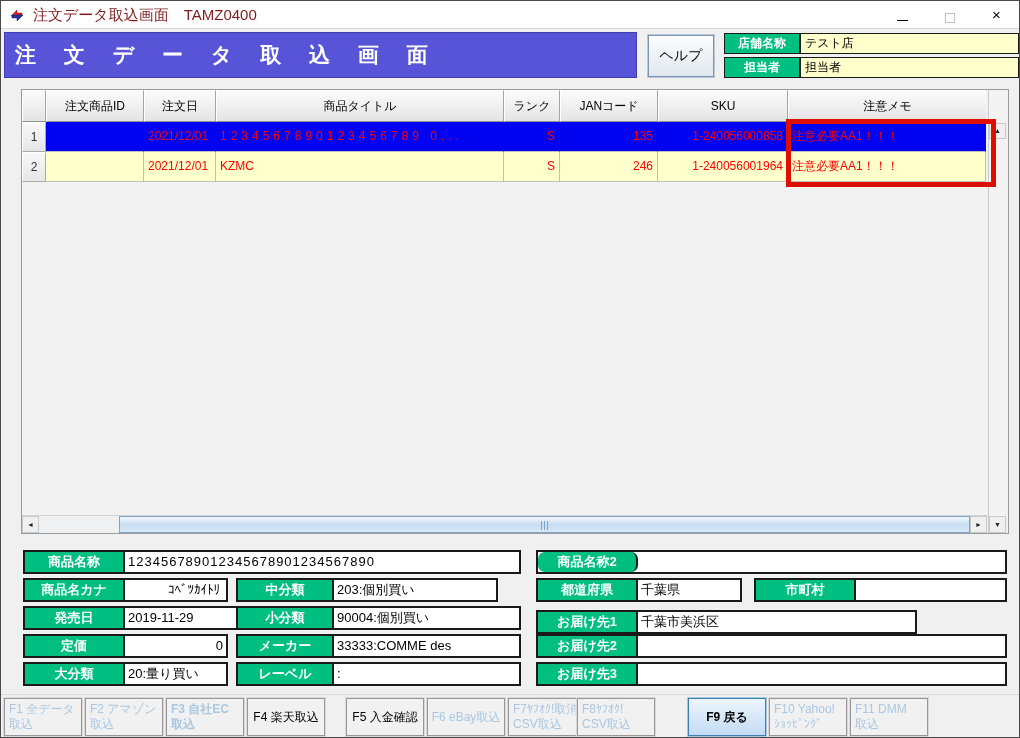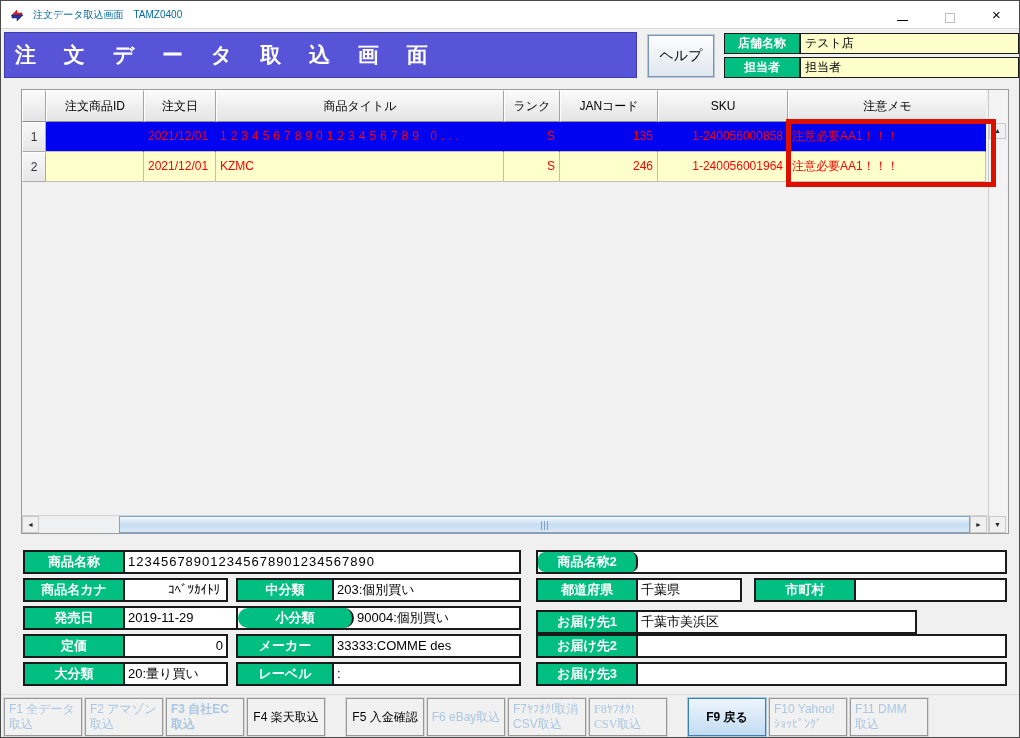--- a/index.html
+++ b/index.html
@@ -5,21 +5,21 @@
   * { margin:0; padding:0; box-sizing:border-box; }
   html,body { background:#cccccc; }
   body { font-family:"Liberation Sans","DejaVu Sans",sans-serif; }
   #window {
     position:relative; width:1020px; height:738px;
     background:#f0f0f0; border:1px solid #4a4a4a; overflow:hidden;
   }
   
   .titlebar { position:absolute; left:0; top:0; width:100%; height:28px; background:#ffffff; border-bottom:1px solid #d9d9d9; }
   .app-icon { position:absolute; left:8px; top:6px; width:16px; height:16px; }
-  .title-text { position:absolute; left:32px; top:0; height:28px; line-height:28px; font-size:10px; color:#0369a1; }
+  .title-text { position:absolute; left:32px; top:0; height:28px; line-height:28px; font-size:15px; color:#7f1d1d; }
   .win-btn { position:absolute; top:0; width:45px; height:28px; text-align:center; background:transparent; border:none; cursor:pointer; }
   .win-btn.min { left:879px; } .win-btn.max { left:926px; } .win-btn.close { left:973px; font-size:15px; line-height:28px; color:#000; }
   .min-glyph { display:inline-block; width:11px; height:1px; background:#000; margin-top:14px; }
   .max-glyph { display:inline-block; width:10px; height:10px; border:1px solid #c0c0c0; margin-top:9px; }
   
   .banner { position:absolute; left:3px; top:31px; width:633px; height:46px; background:#5754d8; border:1px solid #3e3cae;
             color:#ffffff; font-size:21px; font-weight:bold; letter-spacing:11px; line-height:44px; padding-left:10px; white-space:nowrap; overflow:hidden; }
   .help-btn { position:absolute; left:647px; top:34px; width:66px; height:42px; font-size:14px; color:#000;
               background:linear-gradient(#fdfdfd,#dfe7ee); border:1px solid #7a96b5; outline:1px solid #b9c6d4; cursor:pointer; }
   .glabel { background:#00bf80; color:#ffffff; font-weight:bold; text-align:center; border:1px solid #1a1a1a; }
@@ -138,30 +138,30 @@
   </div>
 
   <div class="fgroup" style="left:22px; top:549px; width:498px;">
     <div class="glabel" style="width:100px;">商品名称</div>
     <div class="fval" style="letter-spacing:1px;">123456789012345678901234567890</div>
   </div>
   <div class="fgroup" style="left:22px; top:577px; width:205px;gap:40px;">
     <div class="glabel" style="width:100px;">商品名カナ</div>
     <div class="fval">ｺﾍﾞﾂｶｲﾄﾘ</div>
   </div>
-  <div class="fgroup" style="left:235px; top:577px; width:285px;">
+  <div class="fgroup" style="left:235px; top:577px; width:262px;">
     <div class="glabel" style="width:96px;">中分類</div>
     <div class="fval">203:個別買い</div>
   </div>
   <div class="fgroup" style="left:22px; top:605px; width:231px;">
     <div class="glabel" style="width:100px;">発売日</div>
     <div class="fval">2019-11-29</div>
   </div>
   <div class="fgroup" style="left:235px; top:605px; width:285px;">
-    <div class="glabel" style="width:116px;border-radius:10px;">小分類</div>
+    <div class="glabel" style="width:96px;">小分類</div>
     <div class="fval">90004:個別買い</div>
   </div>
   <div class="fgroup" style="left:22px; top:633px; width:205px;">
     <div class="glabel" style="width:100px;">定価</div>
     <div class="fval al-r">0</div>
   </div>
   <div class="fgroup" style="left:235px; top:633px; width:285px;">
     <div class="glabel" style="width:96px;">メーカー</div>
     <div class="fval">33333:COMME des</div>
   </div>
@@ -218,21 +218,21 @@
     <button class="fk center" style="left:345px;">
         <span>F5 入金確認</span>
       </button>
     <button class="fk center dis" style="left:426px;">
         <span>F6 eBay取込</span>
       </button>
     <button class="fk dis" style="left:507px;">
         <span>F7ﾔﾌｵｸ!取消</span>
         <span>CSV取込</span>
       </button>
-    <button class="fk dis" style="left:588px;font-family:Liberation Serif, serif;">
+    <button class="fk dis" style="left:576px;">
         <span>F8ﾔﾌｵｸ!</span>
         <span>CSV取込</span>
       </button>
     <button class="fk center hl" style="left:687px;">
         <span>F9 戻る</span>
       </button>
     <button class="fk dis" style="left:768px;">
         <span>F10 Yahoo!</span>
         <span>ｼｮｯﾋﾟﾝｸﾞ</span>
       </button>

